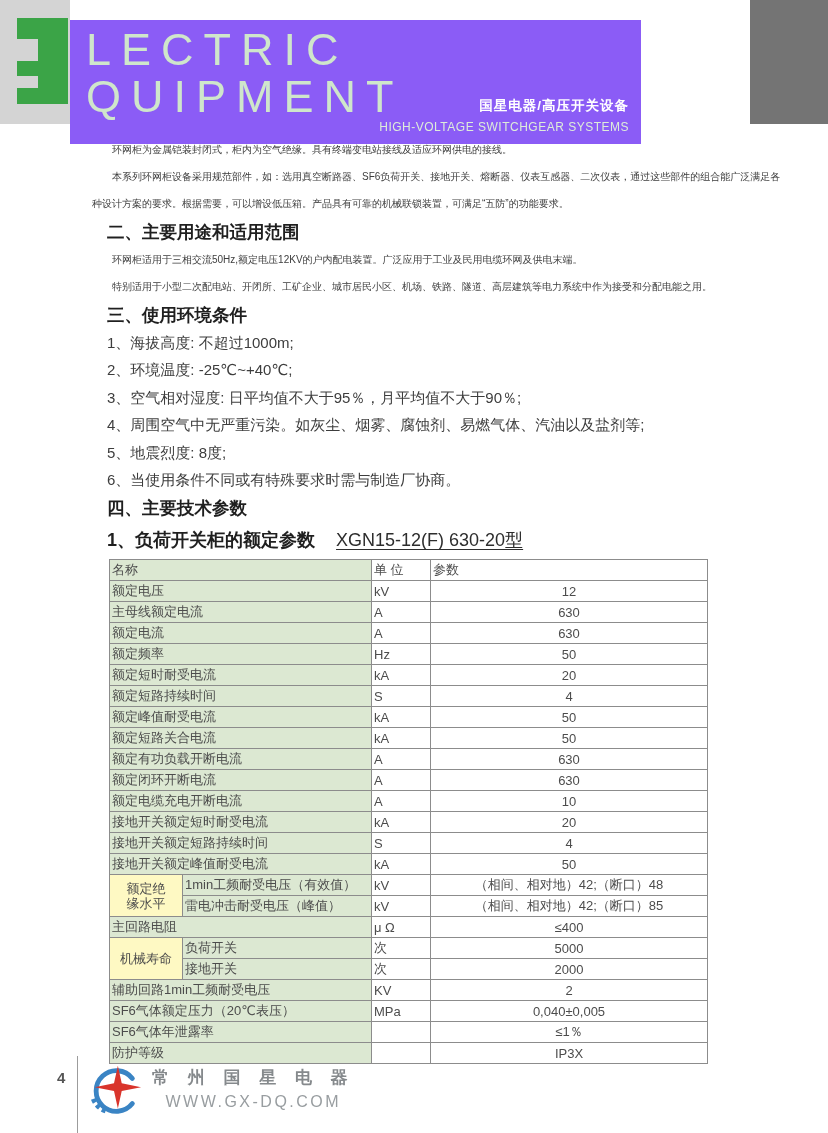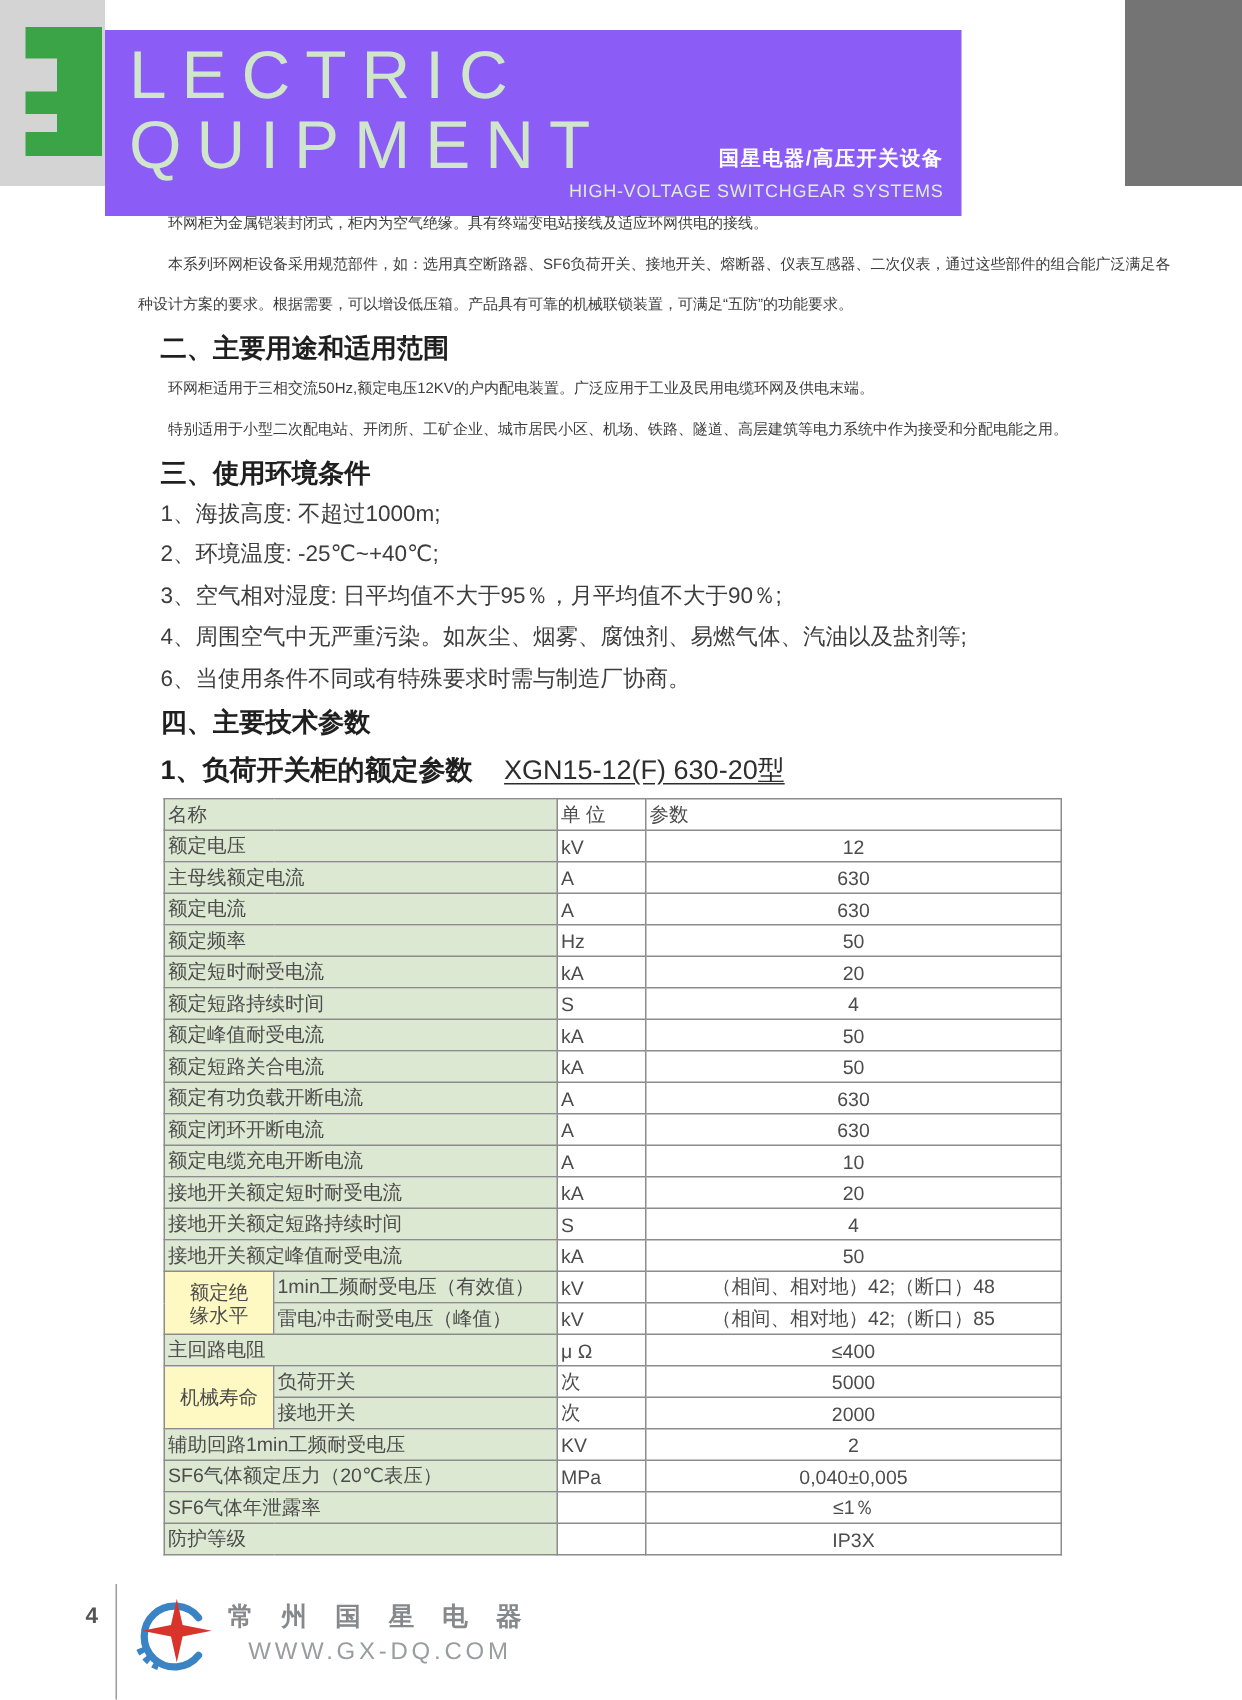--- a/index.html
+++ b/index.html
@@ -78,20 +78,21 @@
   <h2>二、主要用途和适用范围</h2>
   <p class="body">环网柜适用于三相交流50Hz,额定电压12KV的户内配电装置。广泛应用于工业及民用电缆环网及供电末端。</p>
   <p class="body">特别适用于小型二次配电站、开闭所、工矿企业、城市居民小区、机场、铁路、隧道、高层建筑等电力系统中作为接受和分配电能之用。</p>
 
   <h2>三、使用环境条件</h2>
   <ul class="env" id="env-list">
       <li>1、海拔高度: 不超过1000m;</li>
       <li>2、环境温度: -25℃~+40℃;</li>
       <li>3、空气相对湿度: 日平均值不大于95％，月平均值不大于90％;</li>
       <li>4、周围空气中无严重污染。如灰尘、烟雾、腐蚀剂、易燃气体、汽油以及盐剂等;</li>
+      <li>5、地震烈度: 8度;</li>
       <li>6、当使用条件不同或有特殊要求时需与制造厂协商。</li>
     </ul>
 
   <h2>四、主要技术参数</h2>
   <div class="tbl-caption">
     <span class="sub">1、负荷开关柜的额定参数</span>
     <span class="model">XGN15-12(F) 630-20型</span>
   </div>
 
   <table class="params" id="params-table">

